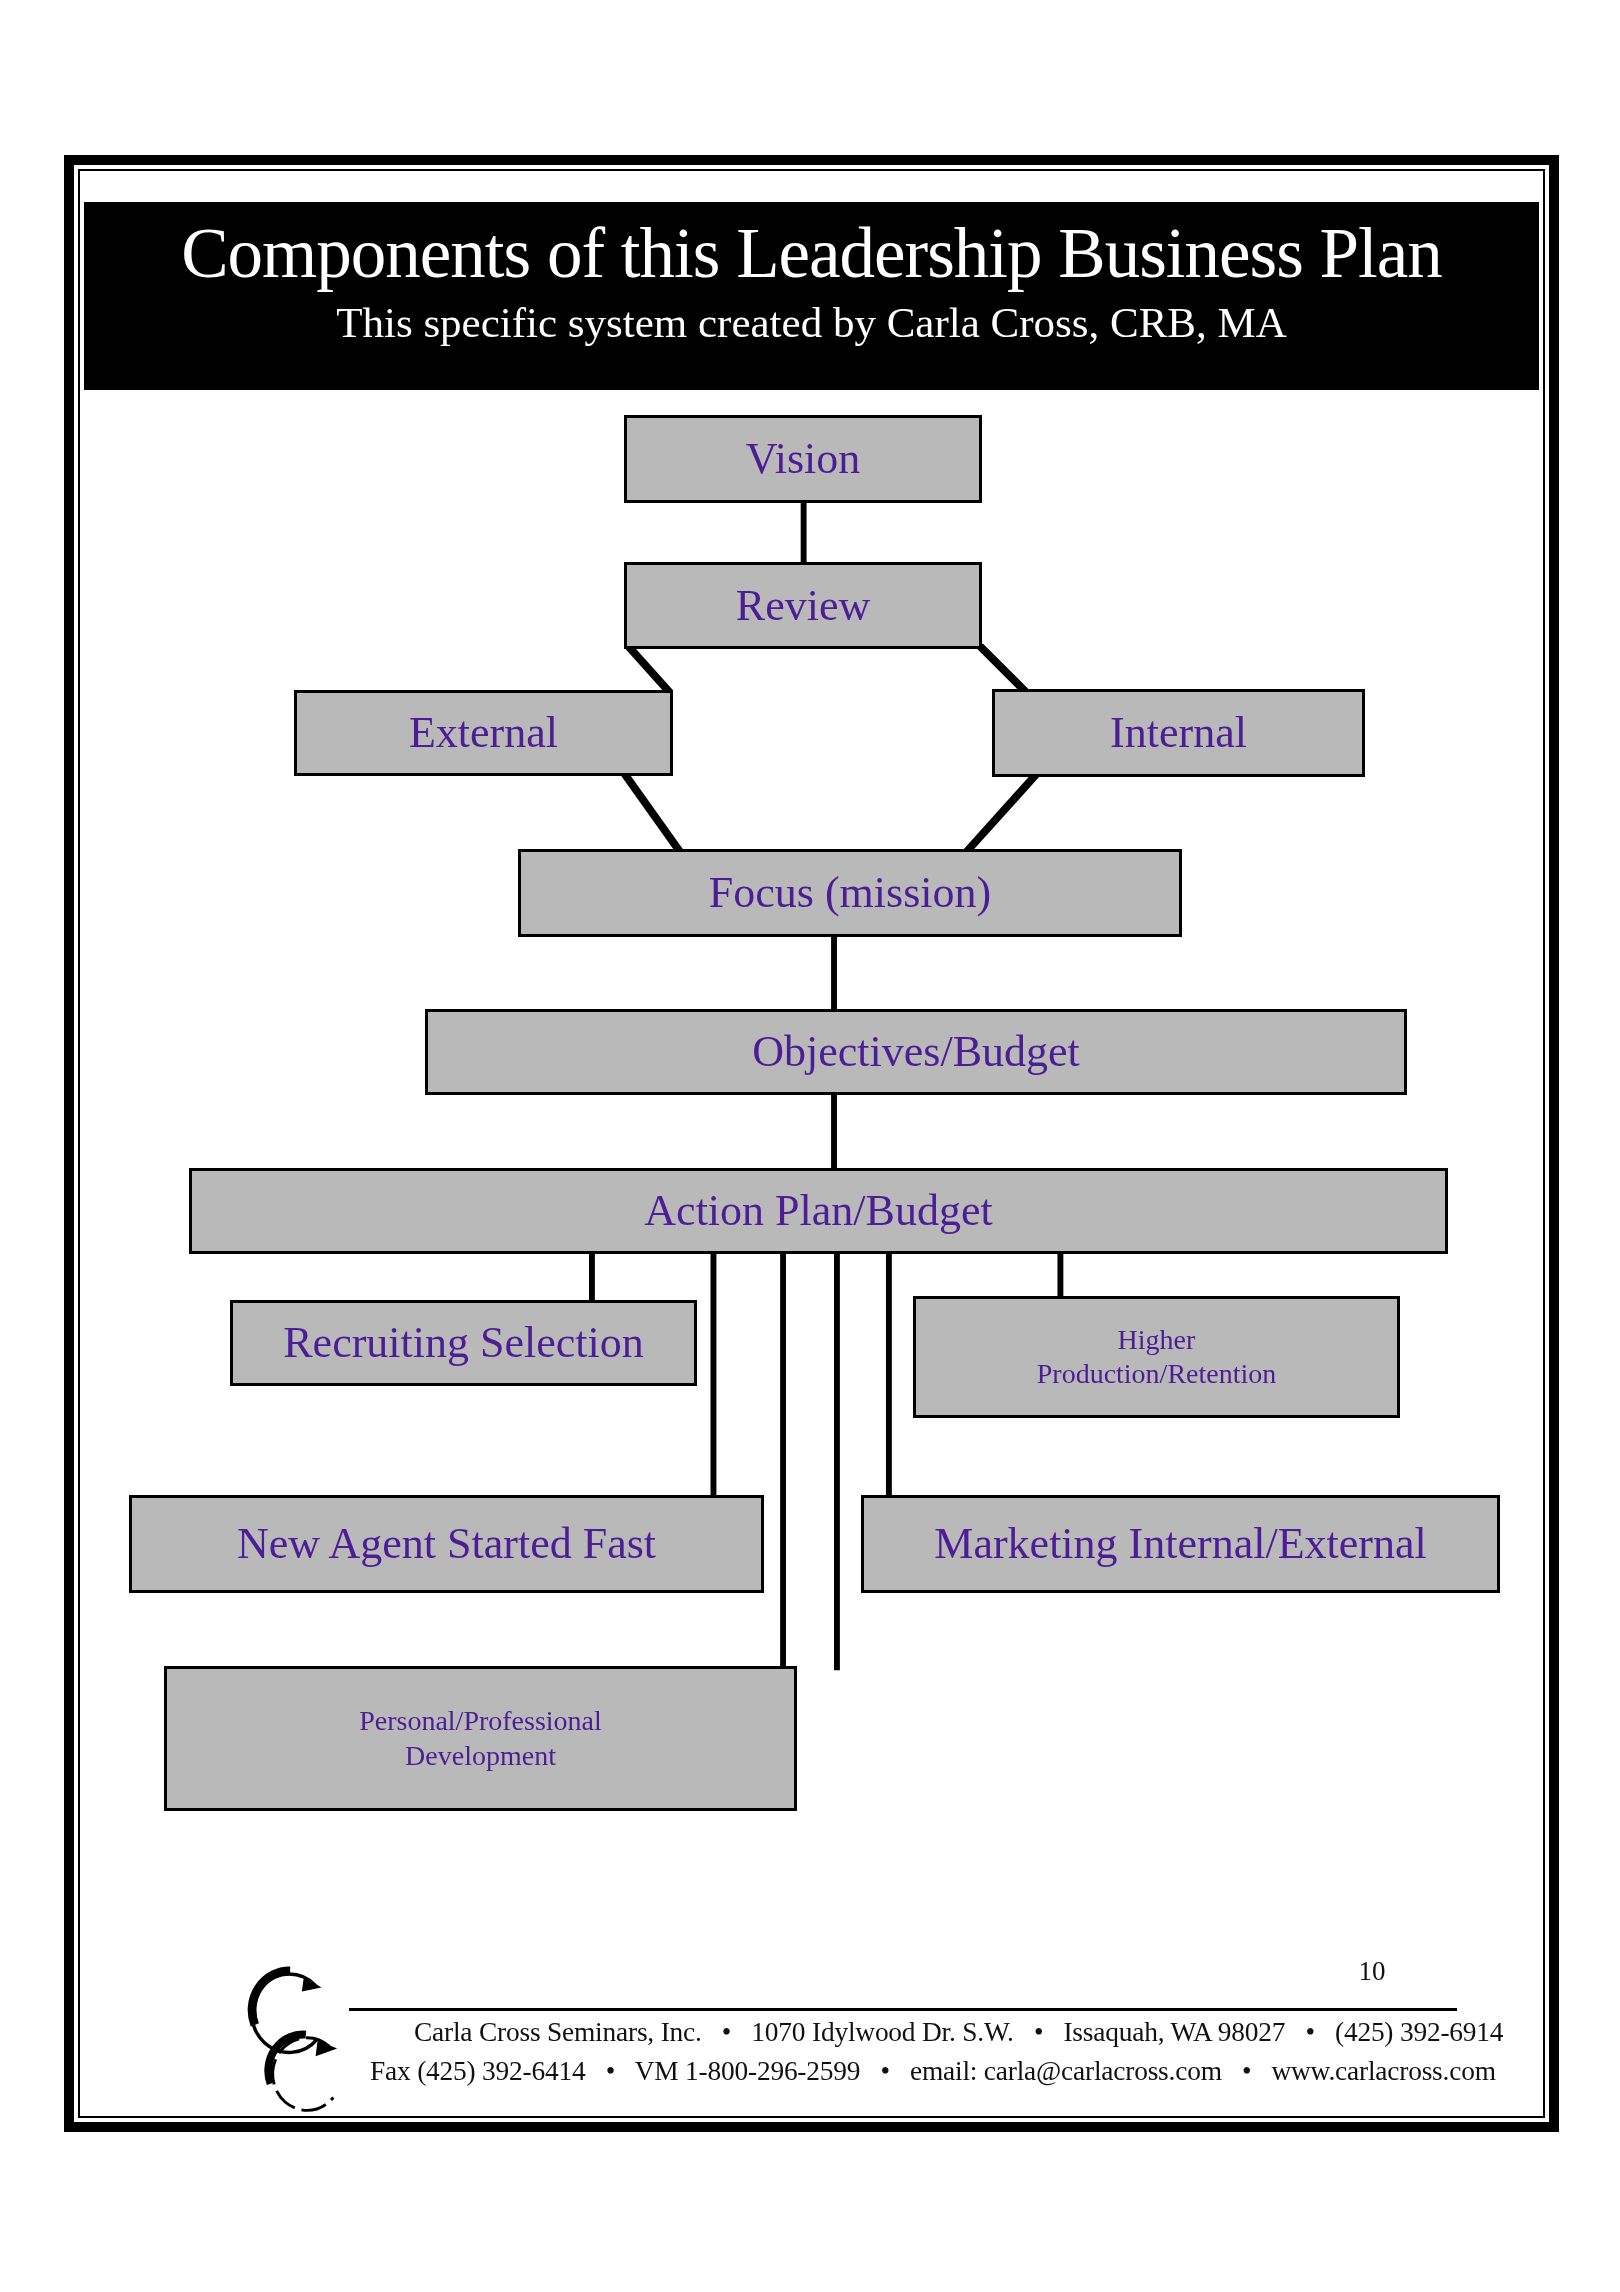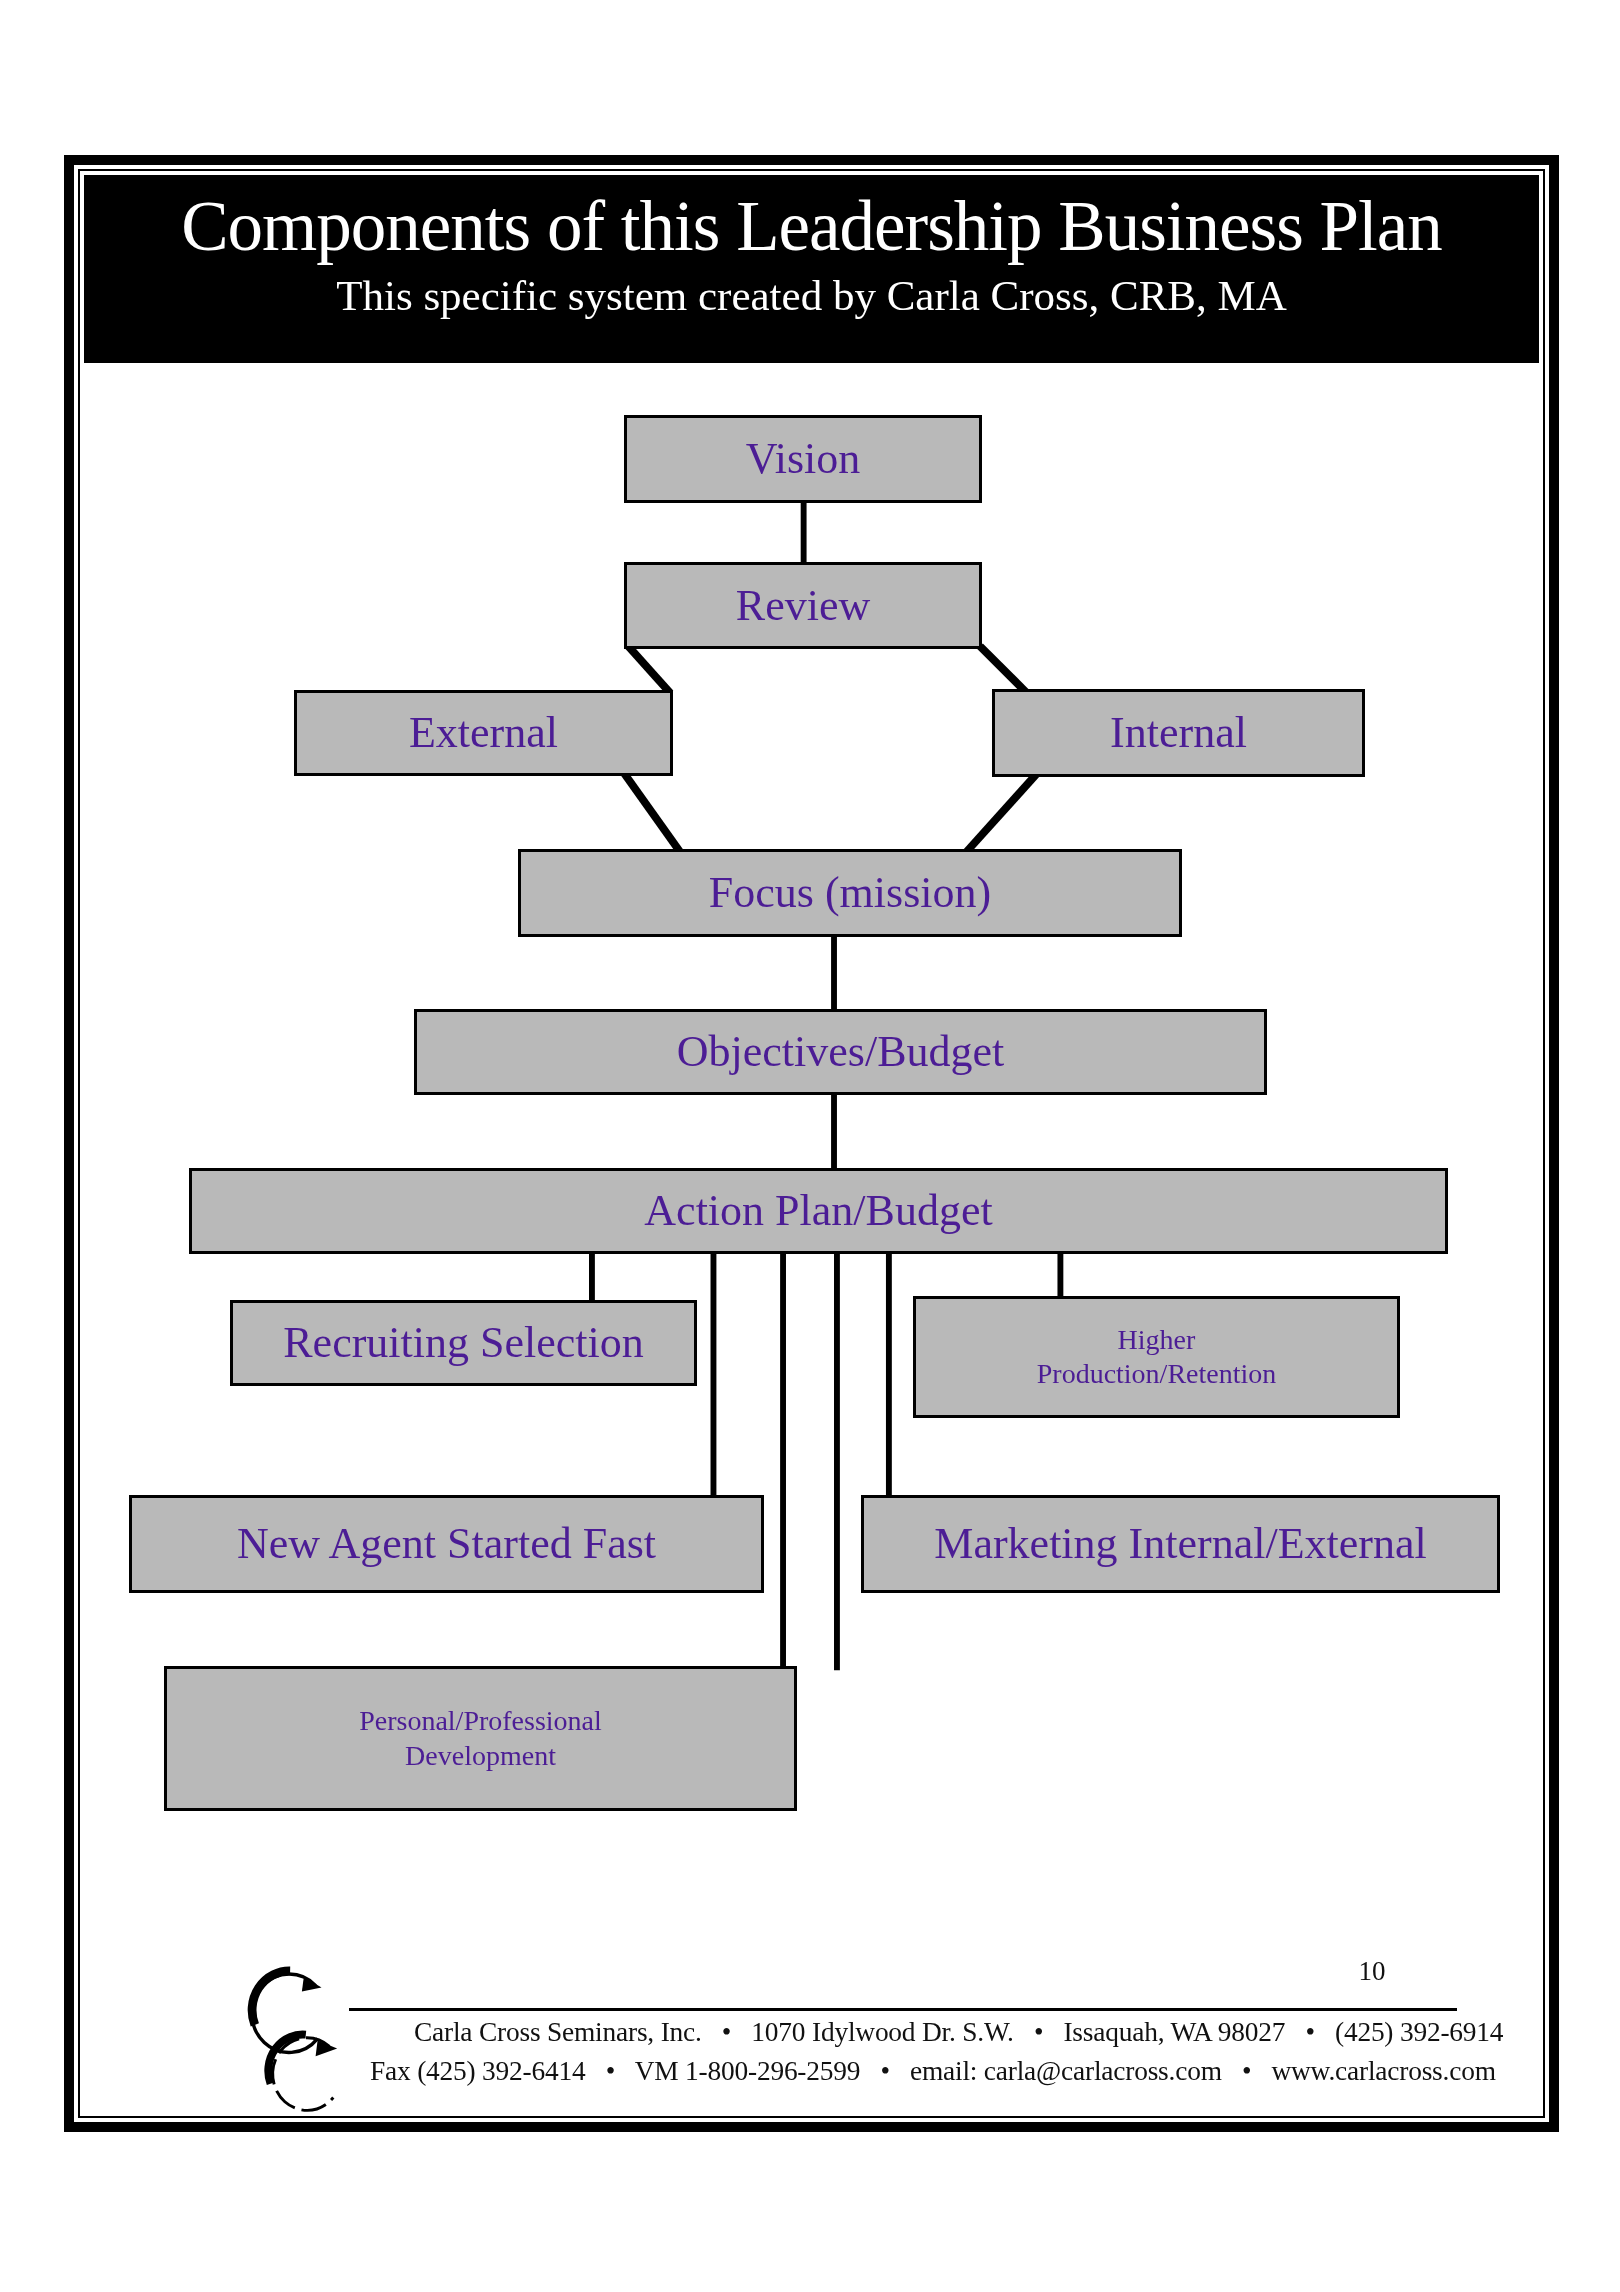--- a/index.html
+++ b/index.html
@@ -17,21 +17,21 @@
     box-sizing:border-box;border:10.8px solid #000;padding:3.9px;
   }
   .frame-inner{
     width:100%;height:100%;box-sizing:border-box;
     border:2.9px solid #000;padding:3.9px;
   }
   
   .banner{
     background:var(--banner-bg,#000);
     color:var(--banner-text,#fff);
-    height:188px;text-align:center;overflow:hidden;
+    height:188px;text-align:center;overflow:hidden;margin-top:27px;
   }
   .banner .title{
     padding-top:13.7px;font-size:71px;line-height:1.08;letter-spacing:-1px;
     white-space:nowrap;
   }
   .banner .subtitle{
     margin-top:7.8px;font-size:43px;line-height:1.05;white-space:nowrap;
   }
   
   .connectors{position:absolute;left:0;top:0;z-index:1;}
@@ -81,21 +81,21 @@
     <line x1="854" y1="1277" x2="854" y2="1704" stroke="#000" stroke-width="6"></line>
     <line x1="907" y1="1277" x2="907" y2="1529" stroke="#000" stroke-width="6"></line>
     <line x1="1082" y1="1277" x2="1082" y2="1326" stroke="#000" stroke-width="6"></line>
   </svg>
 
   <div class="node" style="left:624px;top:415px;width:358px;height:88px">Vision</div>
   <div class="node" style="left:624px;top:562px;width:358px;height:87px">Review</div>
   <div class="node" style="left:294px;top:690px;width:379px;height:86px">External</div>
   <div class="node" style="left:992px;top:689px;width:373px;height:88px">Internal</div>
   <div class="node" style="left:518px;top:849px;width:664px;height:88px">Focus (mission)</div>
-  <div class="node" style="left:414px;top:1009px;width:853px;height:86px">Objectives/Budget</div>
+  <div class="node" style="left:425px;top:1009px;width:982px;height:86px">Objectives/Budget</div>
   <div class="node" style="left:189px;top:1168px;width:1259px;height:86px">Action Plan/Budget</div>
   <div class="node" style="left:230px;top:1300px;width:467px;height:86px">Recruiting Selection</div>
   <div class="node two-line" style="left:913px;top:1296px;width:487px;height:122px">Higher
 Production/Retention</div>
   <div class="node" style="left:129px;top:1495px;width:635px;height:98px">New Agent Started Fast</div>
   <div class="node" style="left:861px;top:1495px;width:639px;height:98px">Marketing Internal/External</div>
   <div class="node two-line" style="left:164px;top:1666px;width:633px;height:145px">Personal/Professional
 Development</div>
 
   <div class="page-number">10</div>

